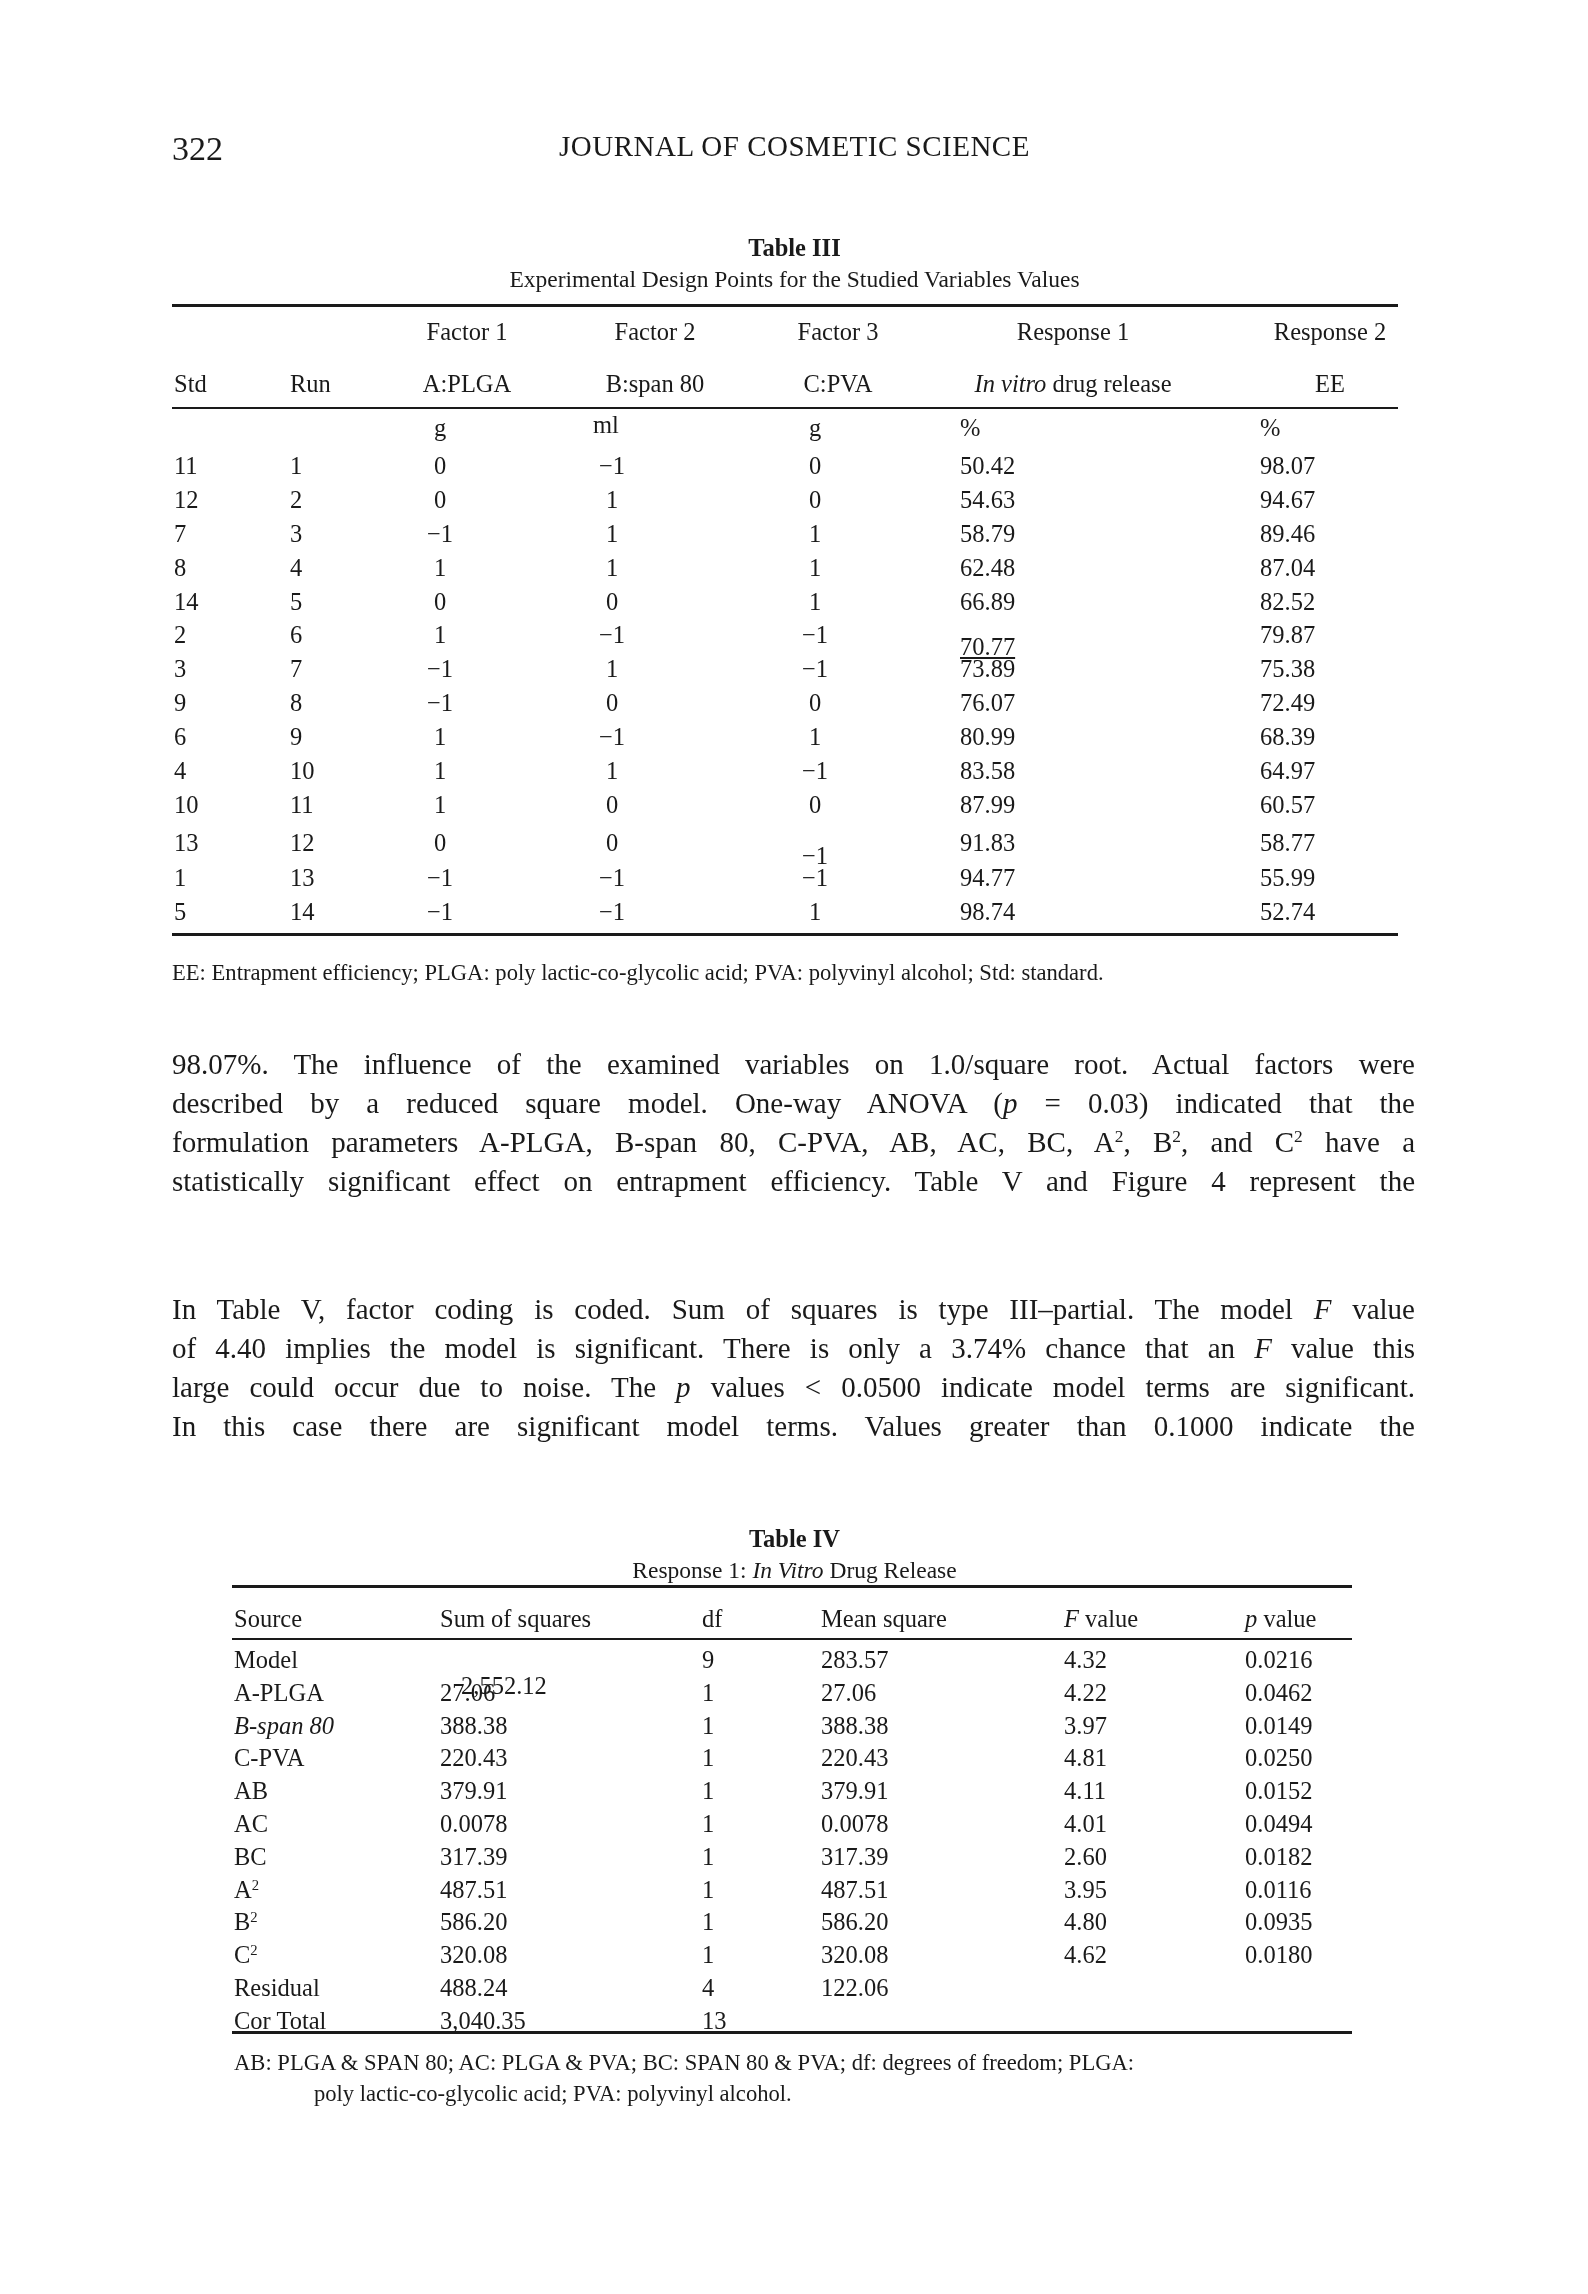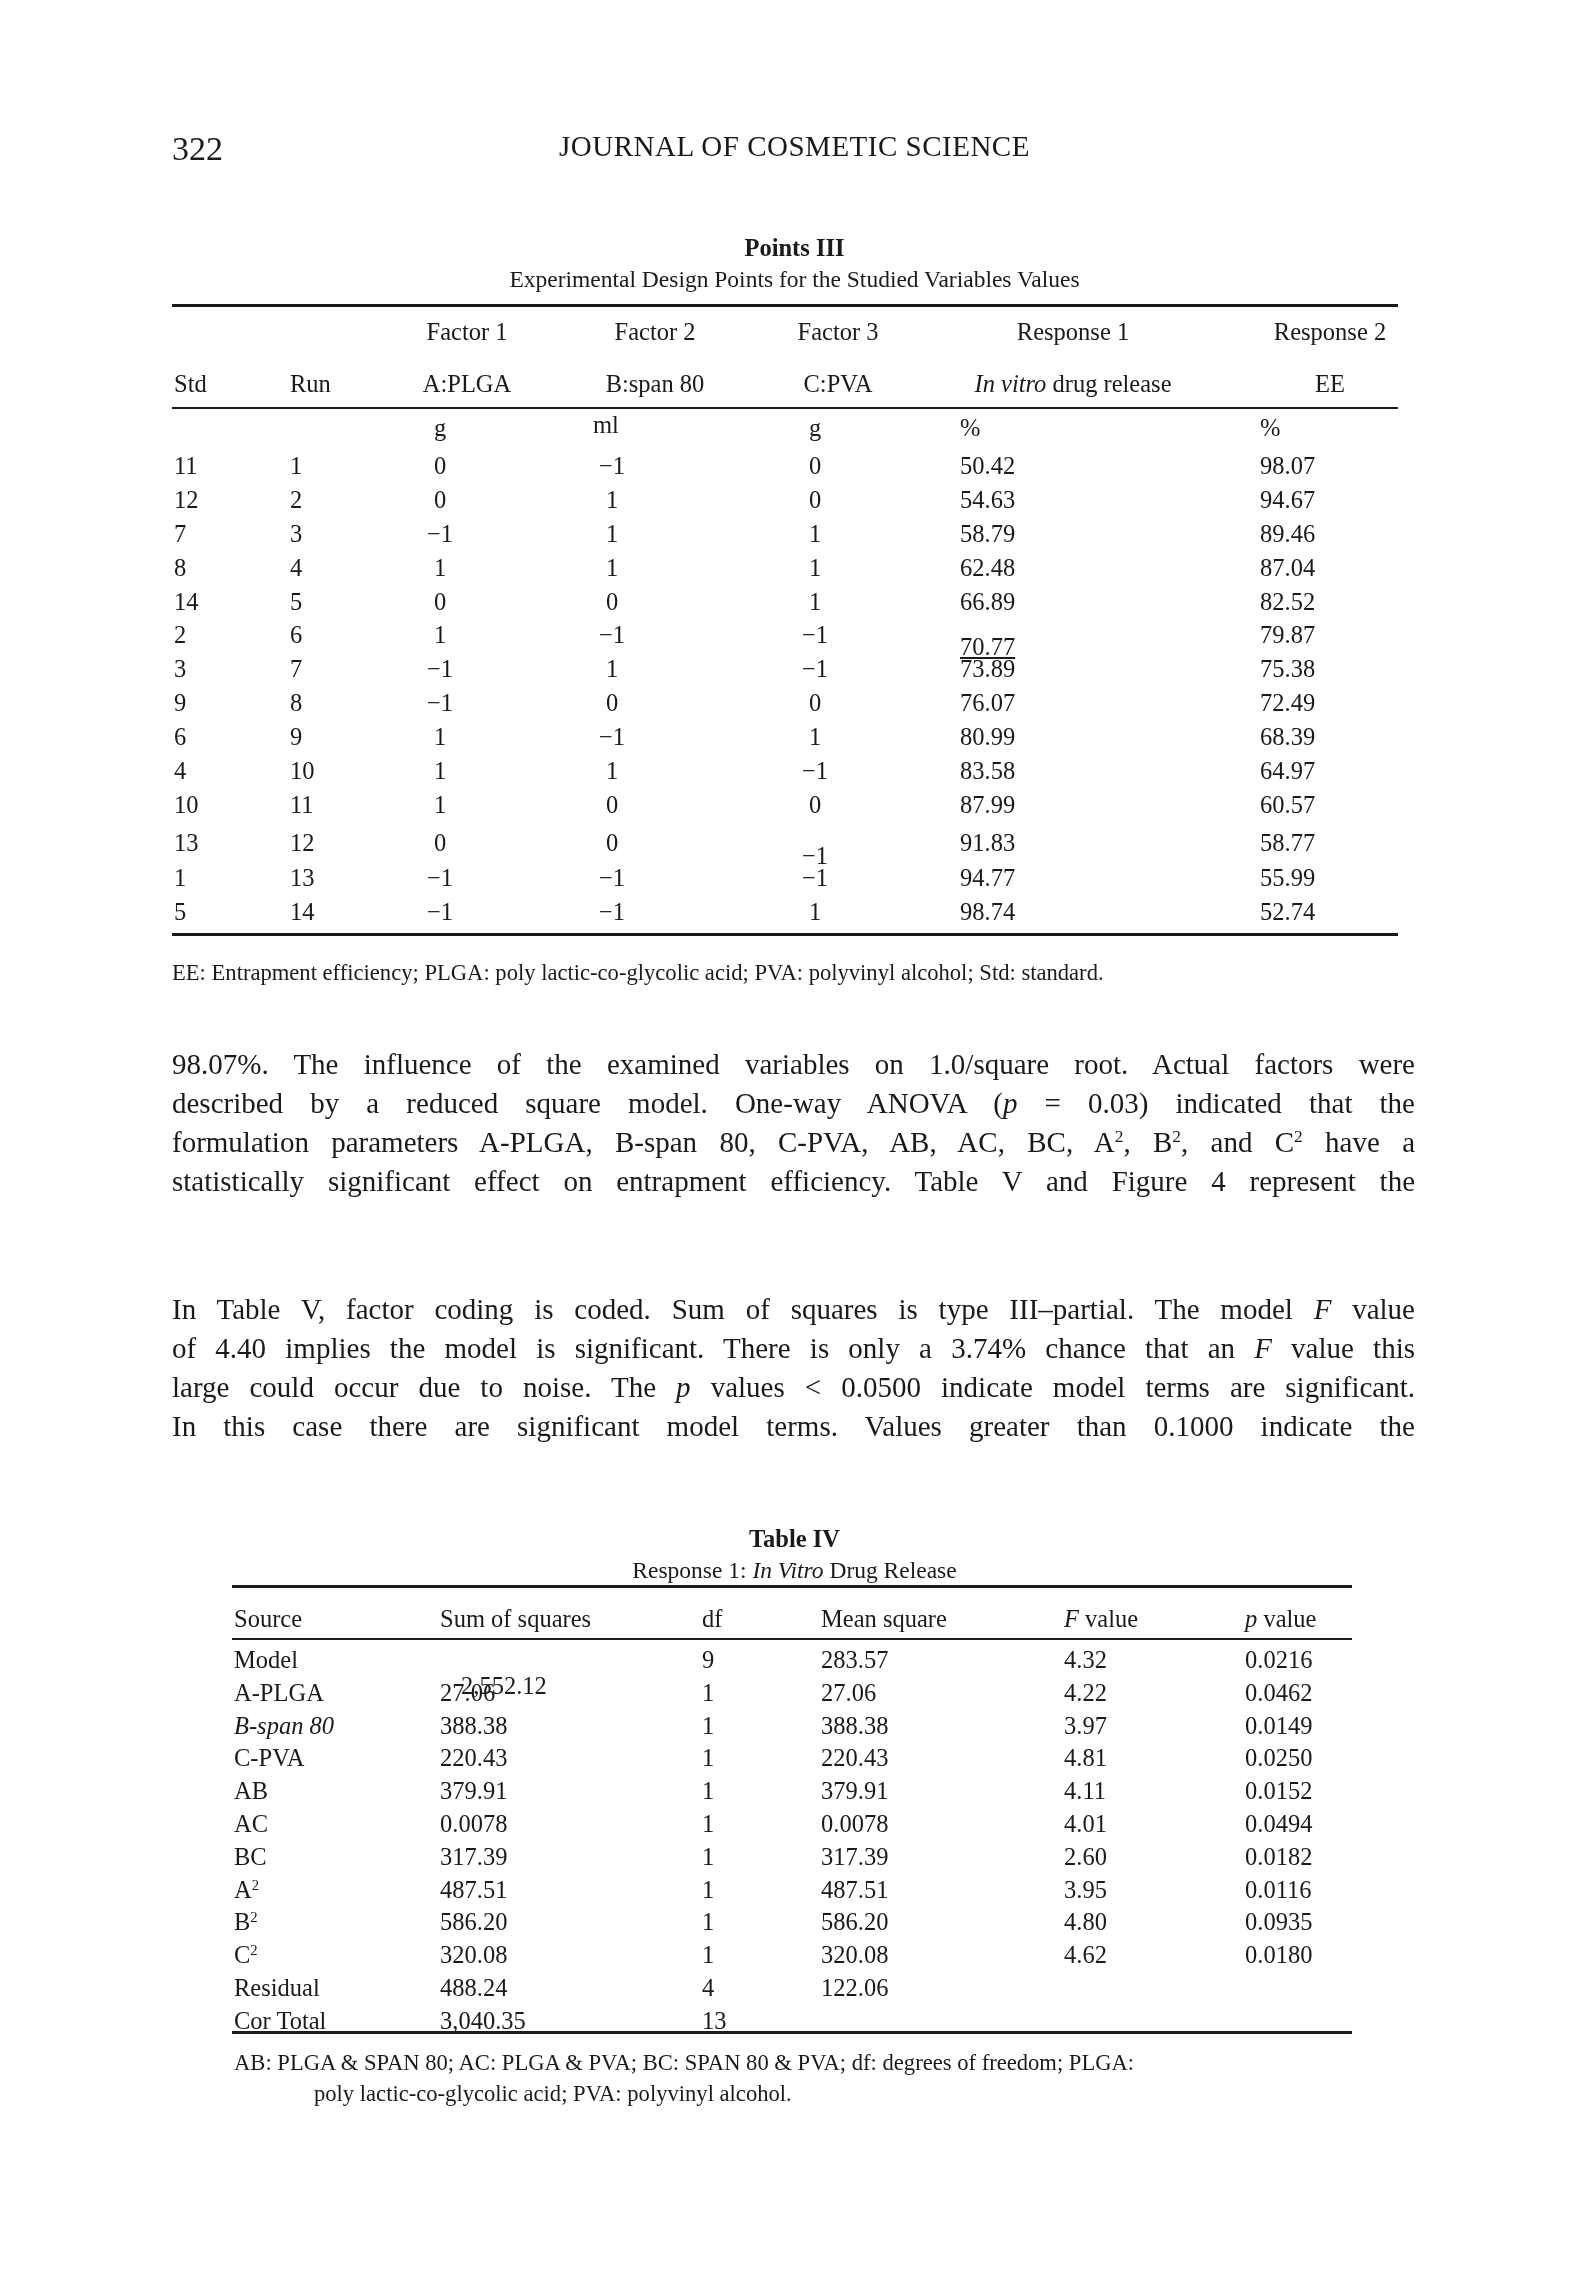--- a/index.html
+++ b/index.html
@@ -26,21 +26,21 @@
   i { font-style: italic; }
   sup { font-size: 60%; vertical-align: 0.55em; line-height: 0; }
 </style>
 </head>
 <body>
 
 <div class="abs page-num">322</div>
 <div class="abs running-head">JOURNAL OF COSMETIC SCIENCE</div>
 
 <div>
-  <div class="abs tbl-title" style="top:234px;">Points III</div>
+  <div class="abs tbl-title" style="top:234px;">Table III</div>
   <div class="abs tbl-sub" style="top:266px;">Experimental Design Points for the Studied Variables Values</div>
   <div class="rule" style="left:172px; width:1226px; top:304px; height:2.8px;"></div>
 
   <div>
     <div class="cell c" style="left:467px; top:318px;">Factor 1</div>
     <div class="cell c" style="left:655px; top:318px;">Factor 2</div>
     <div class="cell c" style="left:838px; top:318px;">Factor 3</div>
     <div class="cell c" style="left:1073px; top:318px;">Response 1</div>
     <div class="cell c" style="left:1330px; top:318px;">Response 2</div>
   </div>

